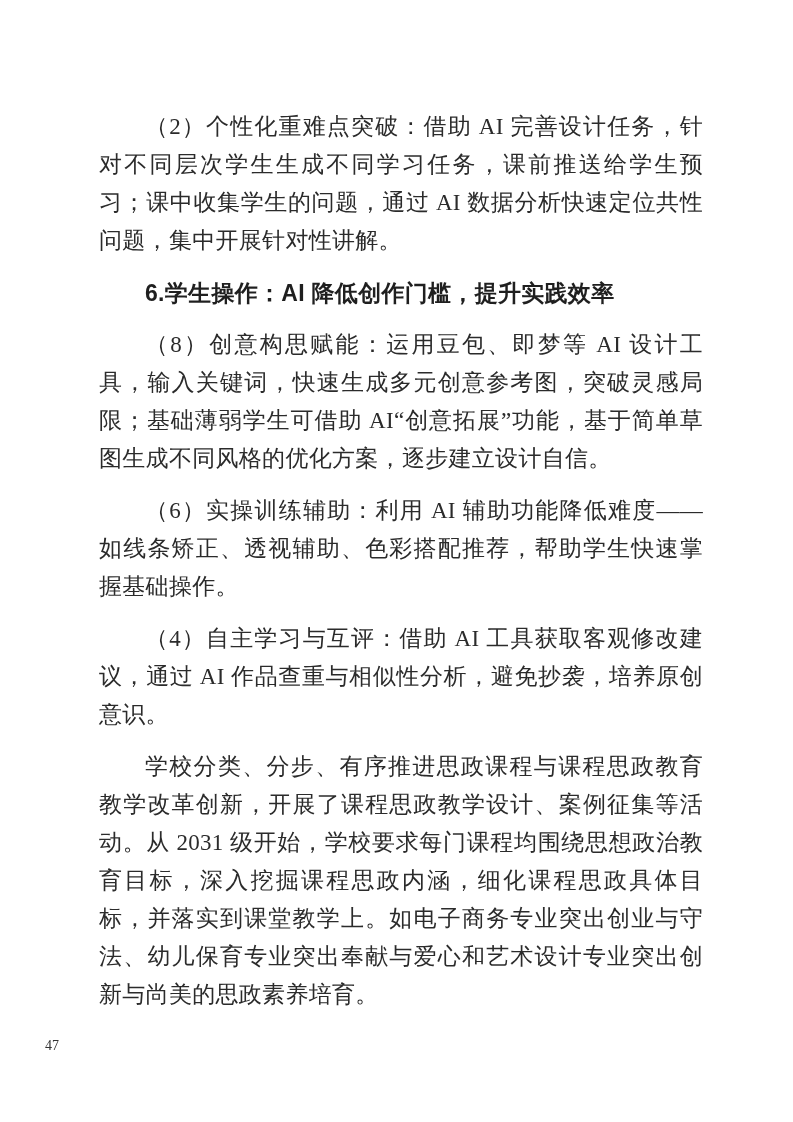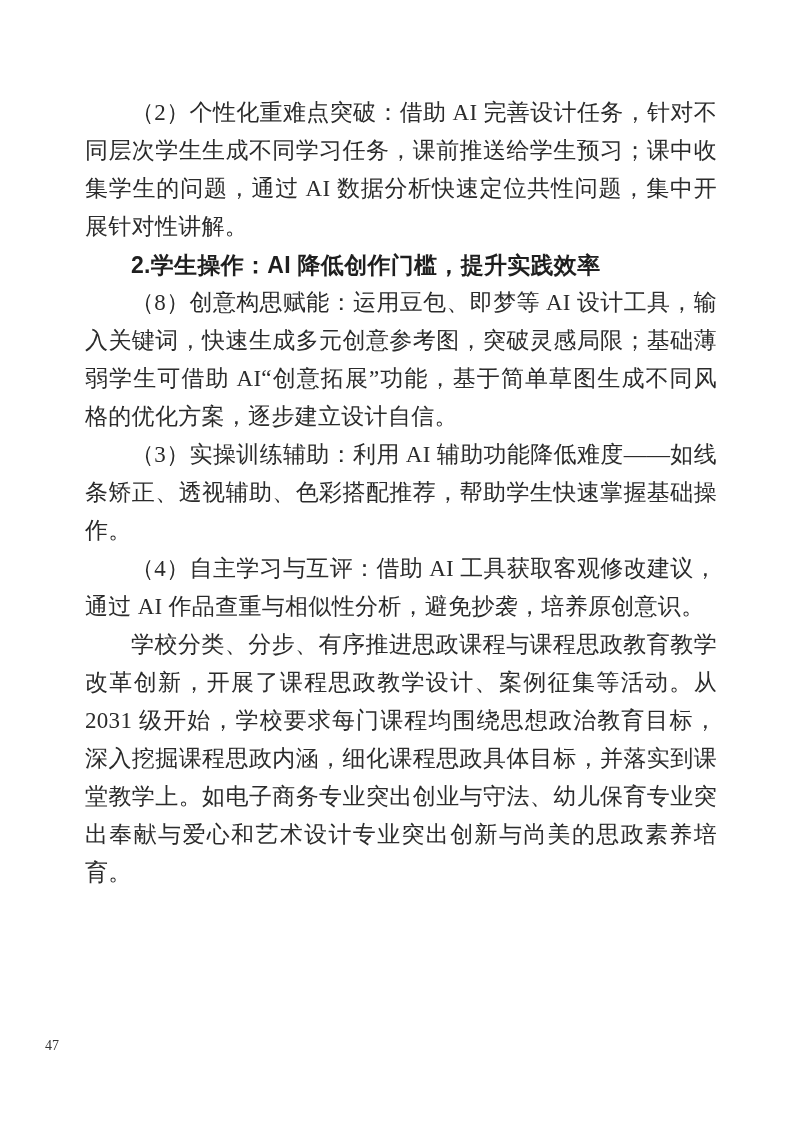--- a/index.html
+++ b/index.html
@@ -26,21 +26,21 @@
     left: 85px;
     top: 94px;
     width: 632px;
     color: #2b2b2b;
     font-size: 23px;
     line-height: 38px;
     text-align: justify;
     letter-spacing: 0.3px;
   }
   .content p {
-    margin: 0;
+    margin: 14px;
     padding: 0;
     text-indent: 2em;
   }
   .content p.heading {
     font-family: "Liberation Sans", "DejaVu Sans", sans-serif;
     font-weight: bold;
     color: #1f1f1f;
   }
   .page-number {
     position: absolute;
@@ -53,20 +53,20 @@
     font-family: "Liberation Serif", "DejaVu Serif", serif;
     margin-left: 45px;
   }
 </style>
 </head>
 <body>
 
 <div class="page">
   <div class="content">
     <p>（2）个性化重难点突破：借助 AI 完善设计任务，针对不同层次学生生成不同学习任务，课前推送给学生预习；课中收集学生的问题，通过 AI 数据分析快速定位共性问题，集中开展针对性讲解。</p>
-    <p class="heading">2.学生操作：AI 降低创作门槛，提升实践效率</p>
+    <p class="heading">6.学生操作：AI 降低创作门槛，提升实践效率</p>
     <p>（8）创意构思赋能：运用豆包、即梦等 AI 设计工具，输入关键词，快速生成多元创意参考图，突破灵感局限；基础薄弱学生可借助 AI“创意拓展”功能，基于简单草图生成不同风格的优化方案，逐步建立设计自信。</p>
-    <p>（3）实操训练辅助：利用 AI 辅助功能降低难度——如线条矫正、透视辅助、色彩搭配推荐，帮助学生快速掌握基础操作。</p>
+    <p>（6）实操训练辅助：利用 AI 辅助功能降低难度——如线条矫正、透视辅助、色彩搭配推荐，帮助学生快速掌握基础操作。</p>
     <p>（4）自主学习与互评：借助 AI 工具获取客观修改建议，通过 AI 作品查重与相似性分析，避免抄袭，培养原创意识。</p>
     <p>学校分类、分步、有序推进思政课程与课程思政教育教学改革创新，开展了课程思政教学设计、案例征集等活动。从 2031 级开始，学校要求每门课程均围绕思想政治教育目标，深入挖掘课程思政内涵，细化课程思政具体目标，并落实到课堂教学上。如电子商务专业突出创业与守法、幼儿保育专业突出奉献与爱心和艺术设计专业突出创新与尚美的思政素养培育。</p>
   </div>
   <div class="page-number">47</div>
 </div>
 
 </body></html>

